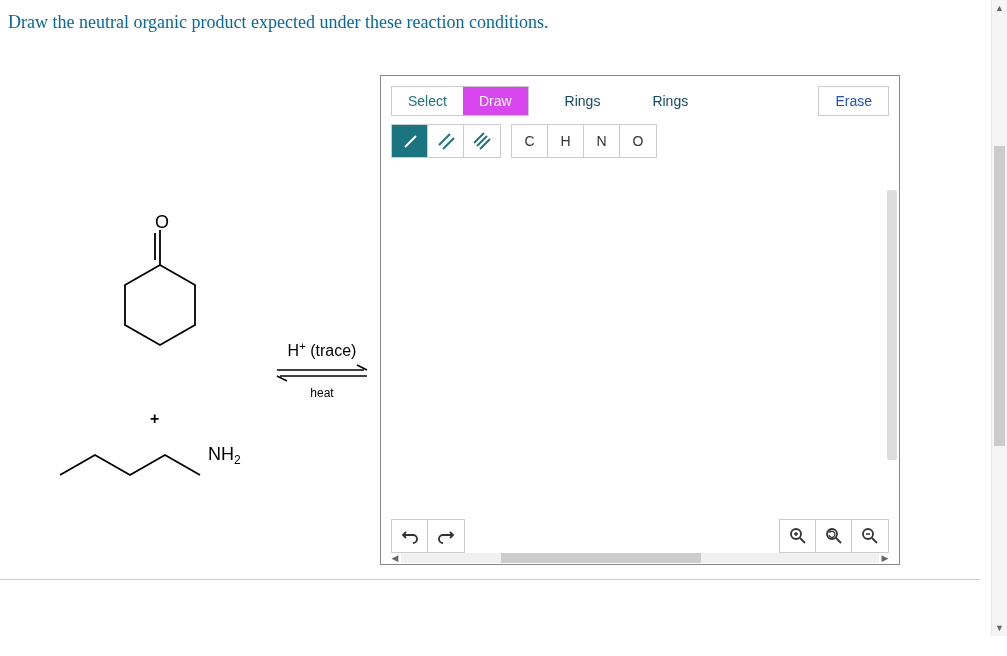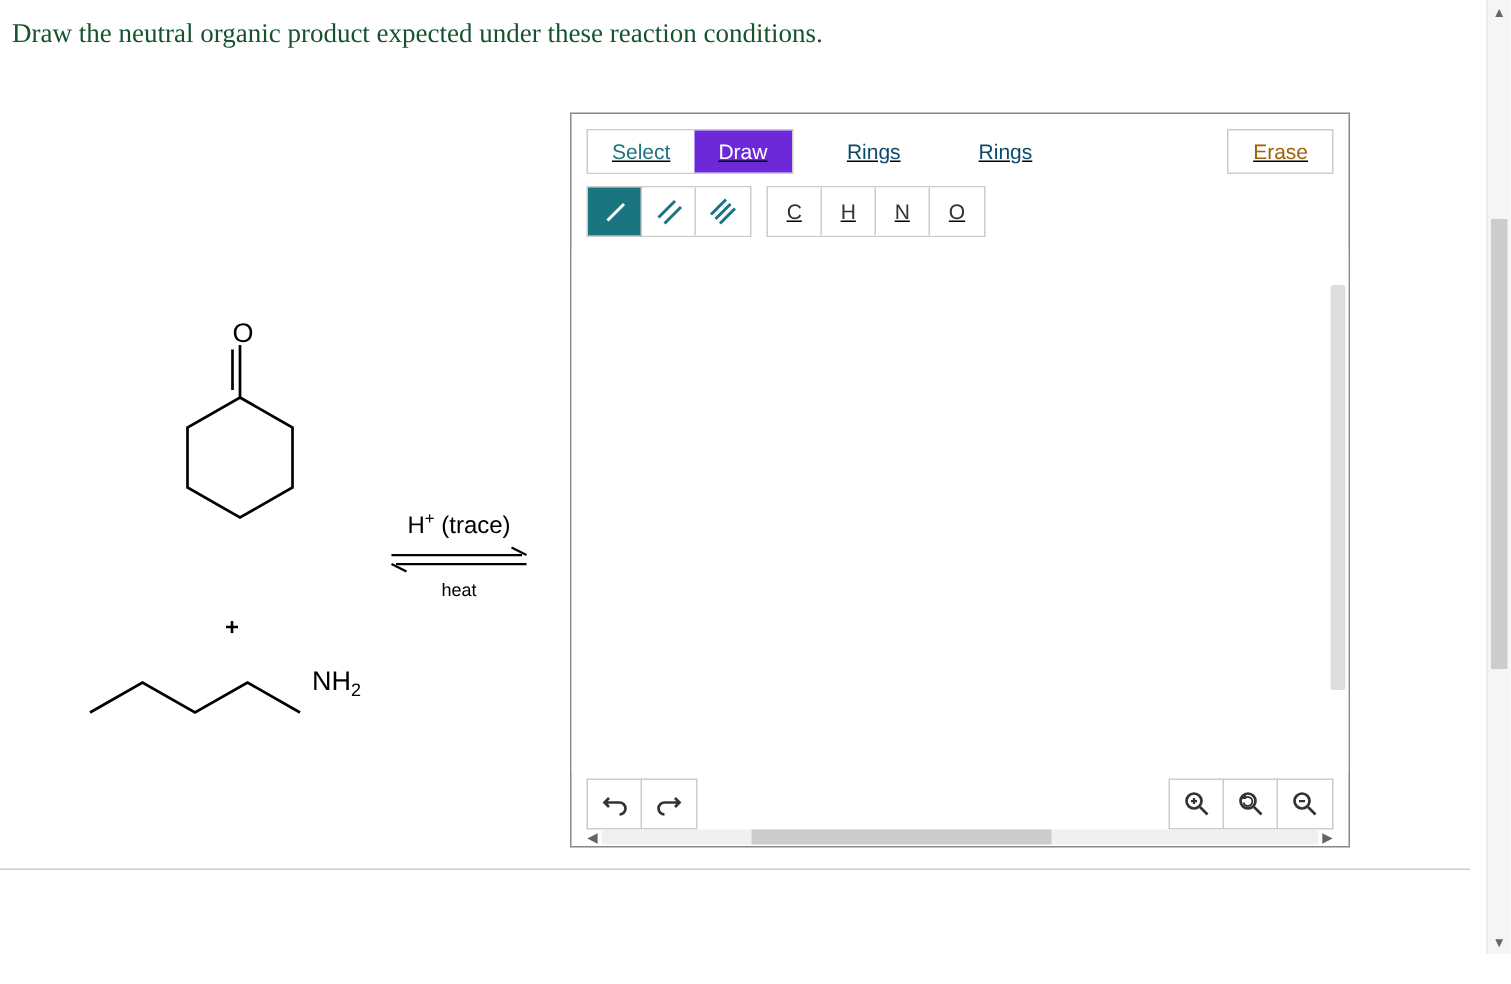--- a/index.html
+++ b/index.html
@@ -13,21 +13,21 @@
     }
     .content-area {
       width: 980px;
       height: 580px;
       position: relative;
       border-bottom: 1px solid #ccc;
     }
     .question-text {
       font-size: 18px;
       padding: 12px 8px;
-      color: #14532d;
+      color: #0369a1;
     }
     .main-row {
       display: flex;
       align-items: flex-start;
       margin-top: 30px;
     }
     .reaction-side {
       width: 380px;
       position: relative;
       height: 460px;
@@ -45,21 +45,21 @@
       font-size: 16px;
       font-weight: bold;
     }
     .amine-svg {
       position: absolute;
       left: 50px;
       top: 360px;
     }
     .arrow-area {
       position: absolute;
-      left: 256px;
+      left: 272px;
       top: 265px;
       text-align: center;
       font-family: Arial, sans-serif;
     }
     .arrow-area .top-label {
       font-size: 16px;
       margin-bottom: 4px;
     }
     .arrow-svg {
       display: block;
@@ -70,51 +70,50 @@
       margin-top: 4px;
     }
     .editor {
       border: 1px solid #888;
       width: 520px;
       height: 490px;
       margin-left: 0px;
       position: relative;
       font-family: Arial, sans-serif;
       overflow: hidden;
-      text-decoration: underline;
     }
     .toolbar-row1 {
       display: flex;
       padding: 10px 10px 4px 10px;
       gap: 20px;
       align-items: center;
     }
     .tab-group { display: flex; border: 1px solid #ccc; }
     .tab {
       padding: 6px 16px;
       font-size: 14px;
       cursor: pointer;
       color: #1a7580;
       background: #fff;
     }
     .tab.active {
-      background: #6d28d9;
+      background: #d946ef;
       color: #fff;
     }
     .tab-single {
       padding: 6px 16px;
       font-size: 14px;
       color: #0c4a6e;
       cursor: pointer;
     }
     .erase {
       margin-left: auto;
       padding: 6px 16px;
       font-size: 14px;
-      color: #a16207;
+      color: #1d4ed8;
       border: 1px solid #ccc;
       cursor: pointer;
     }
     .toolbar-row2 {
       display: flex;
       padding: 4px 10px 10px 10px;
       gap: 10px;
       align-items: center;
     }
     .bond-group { display: flex; border: 1px solid #ccc; }

